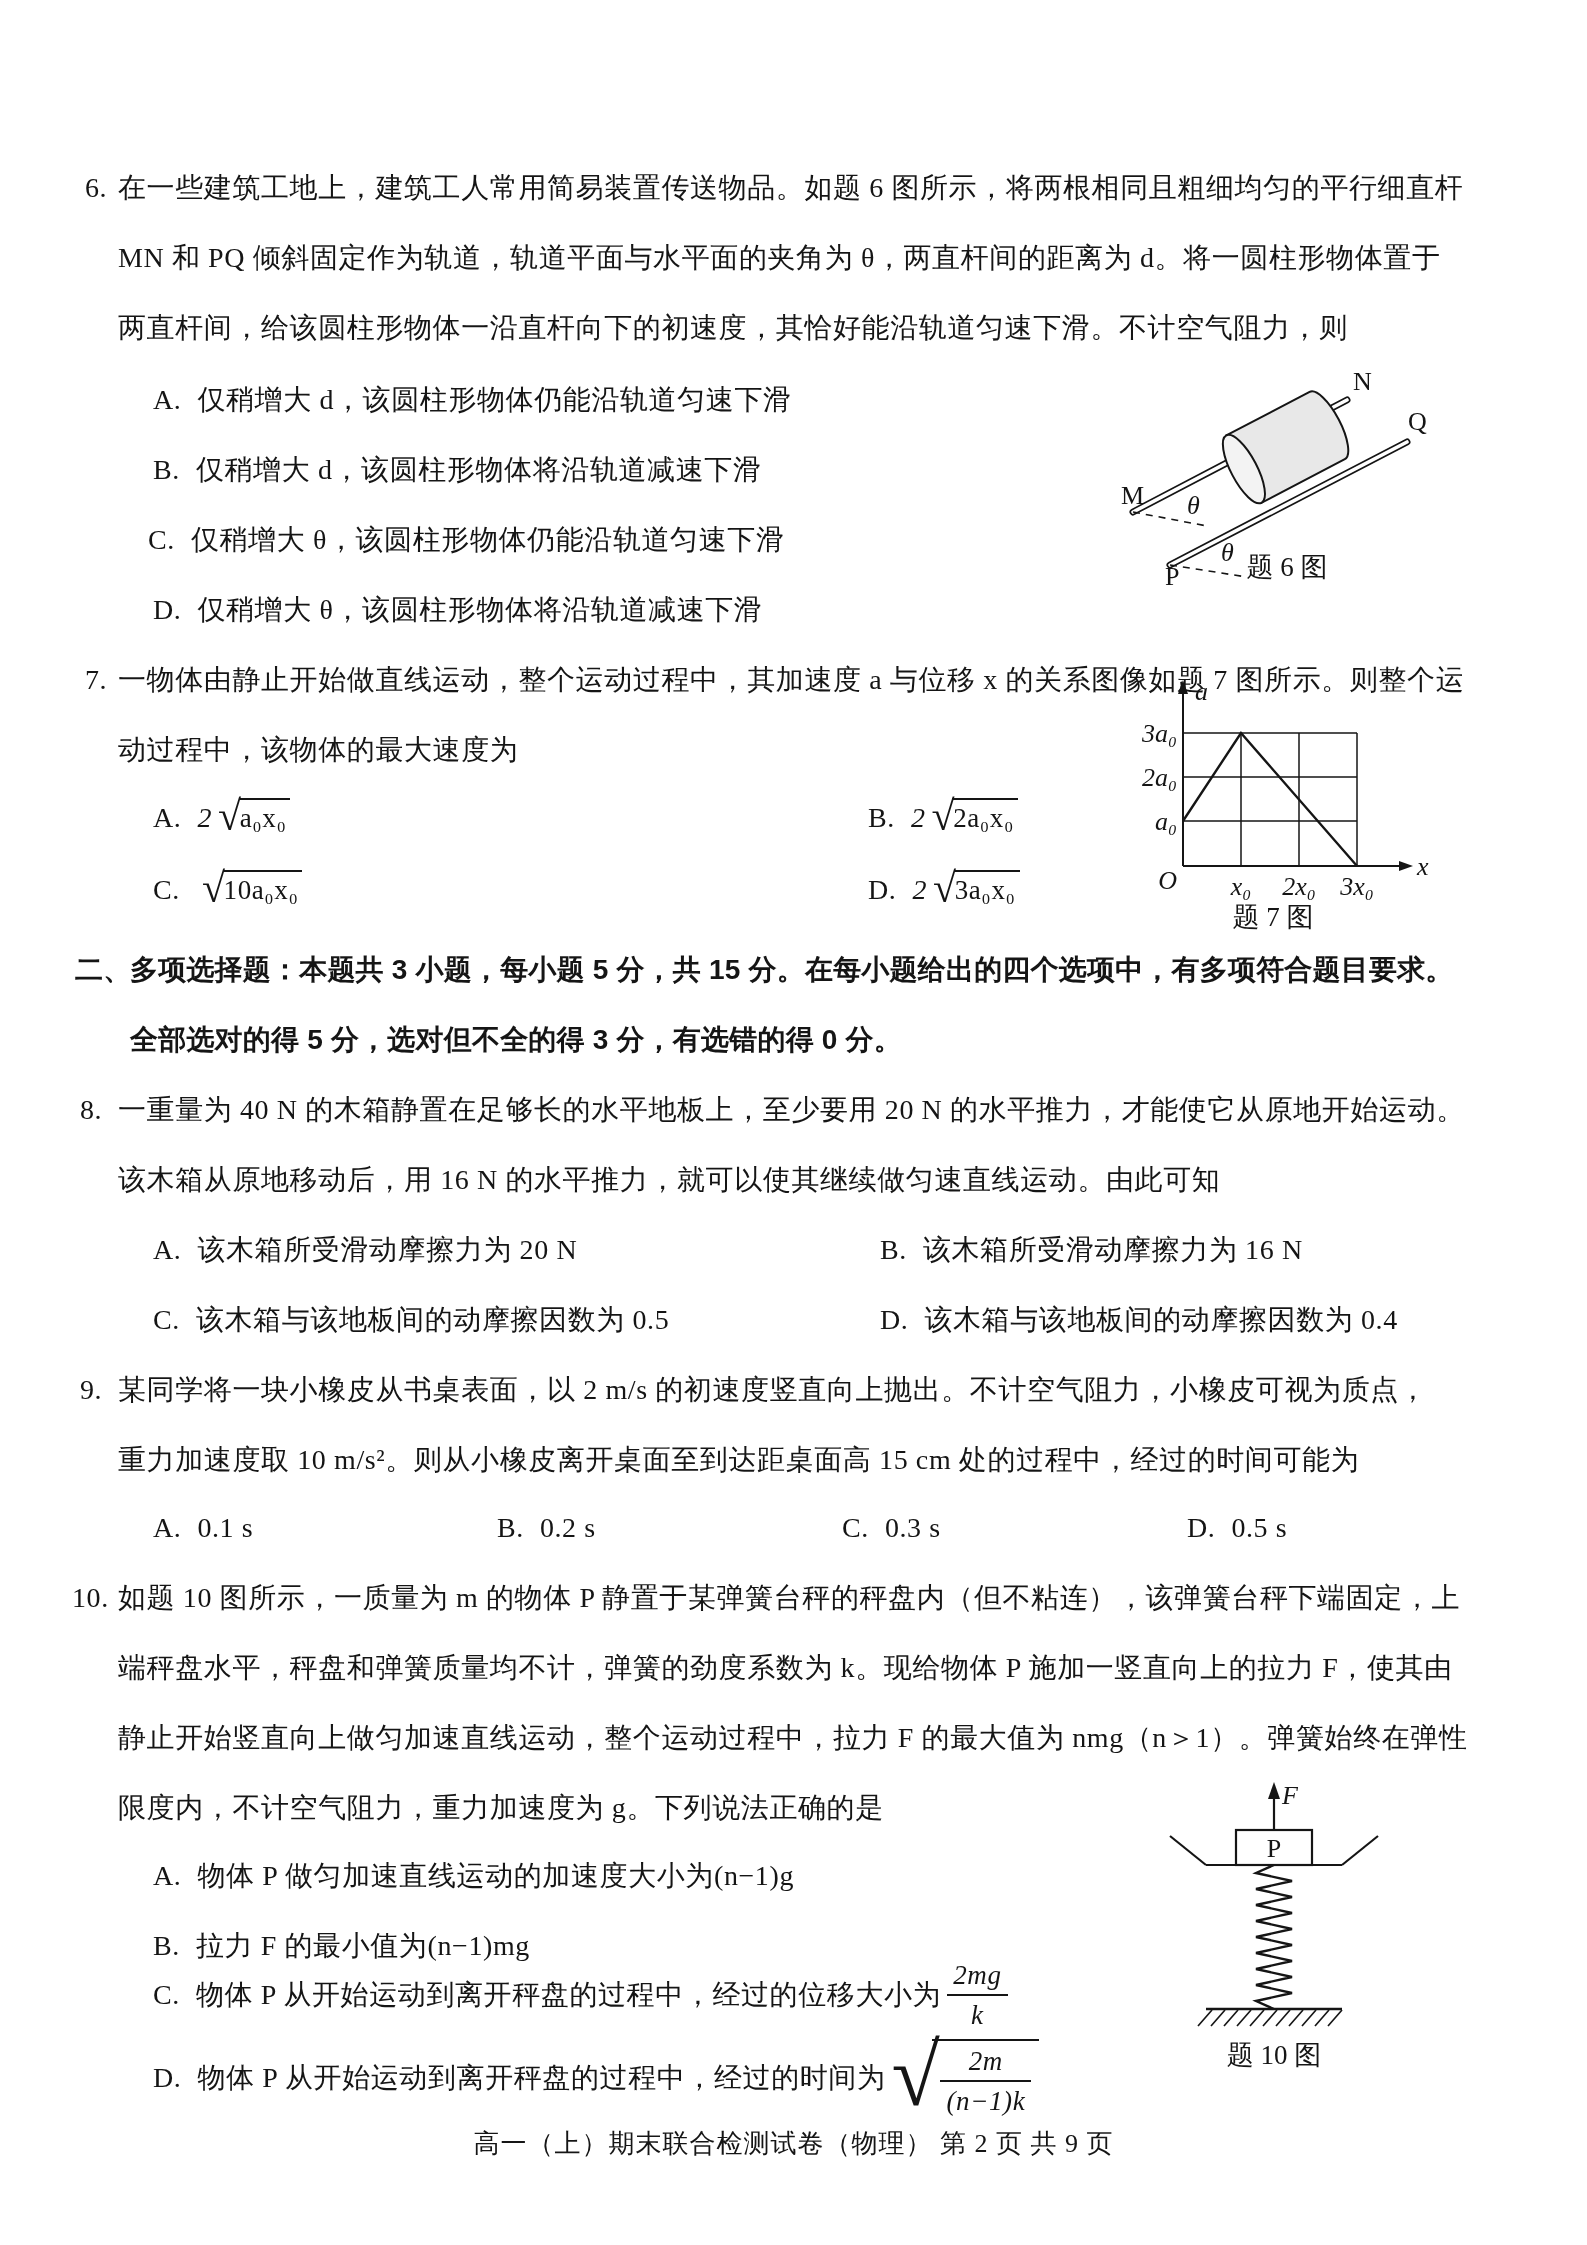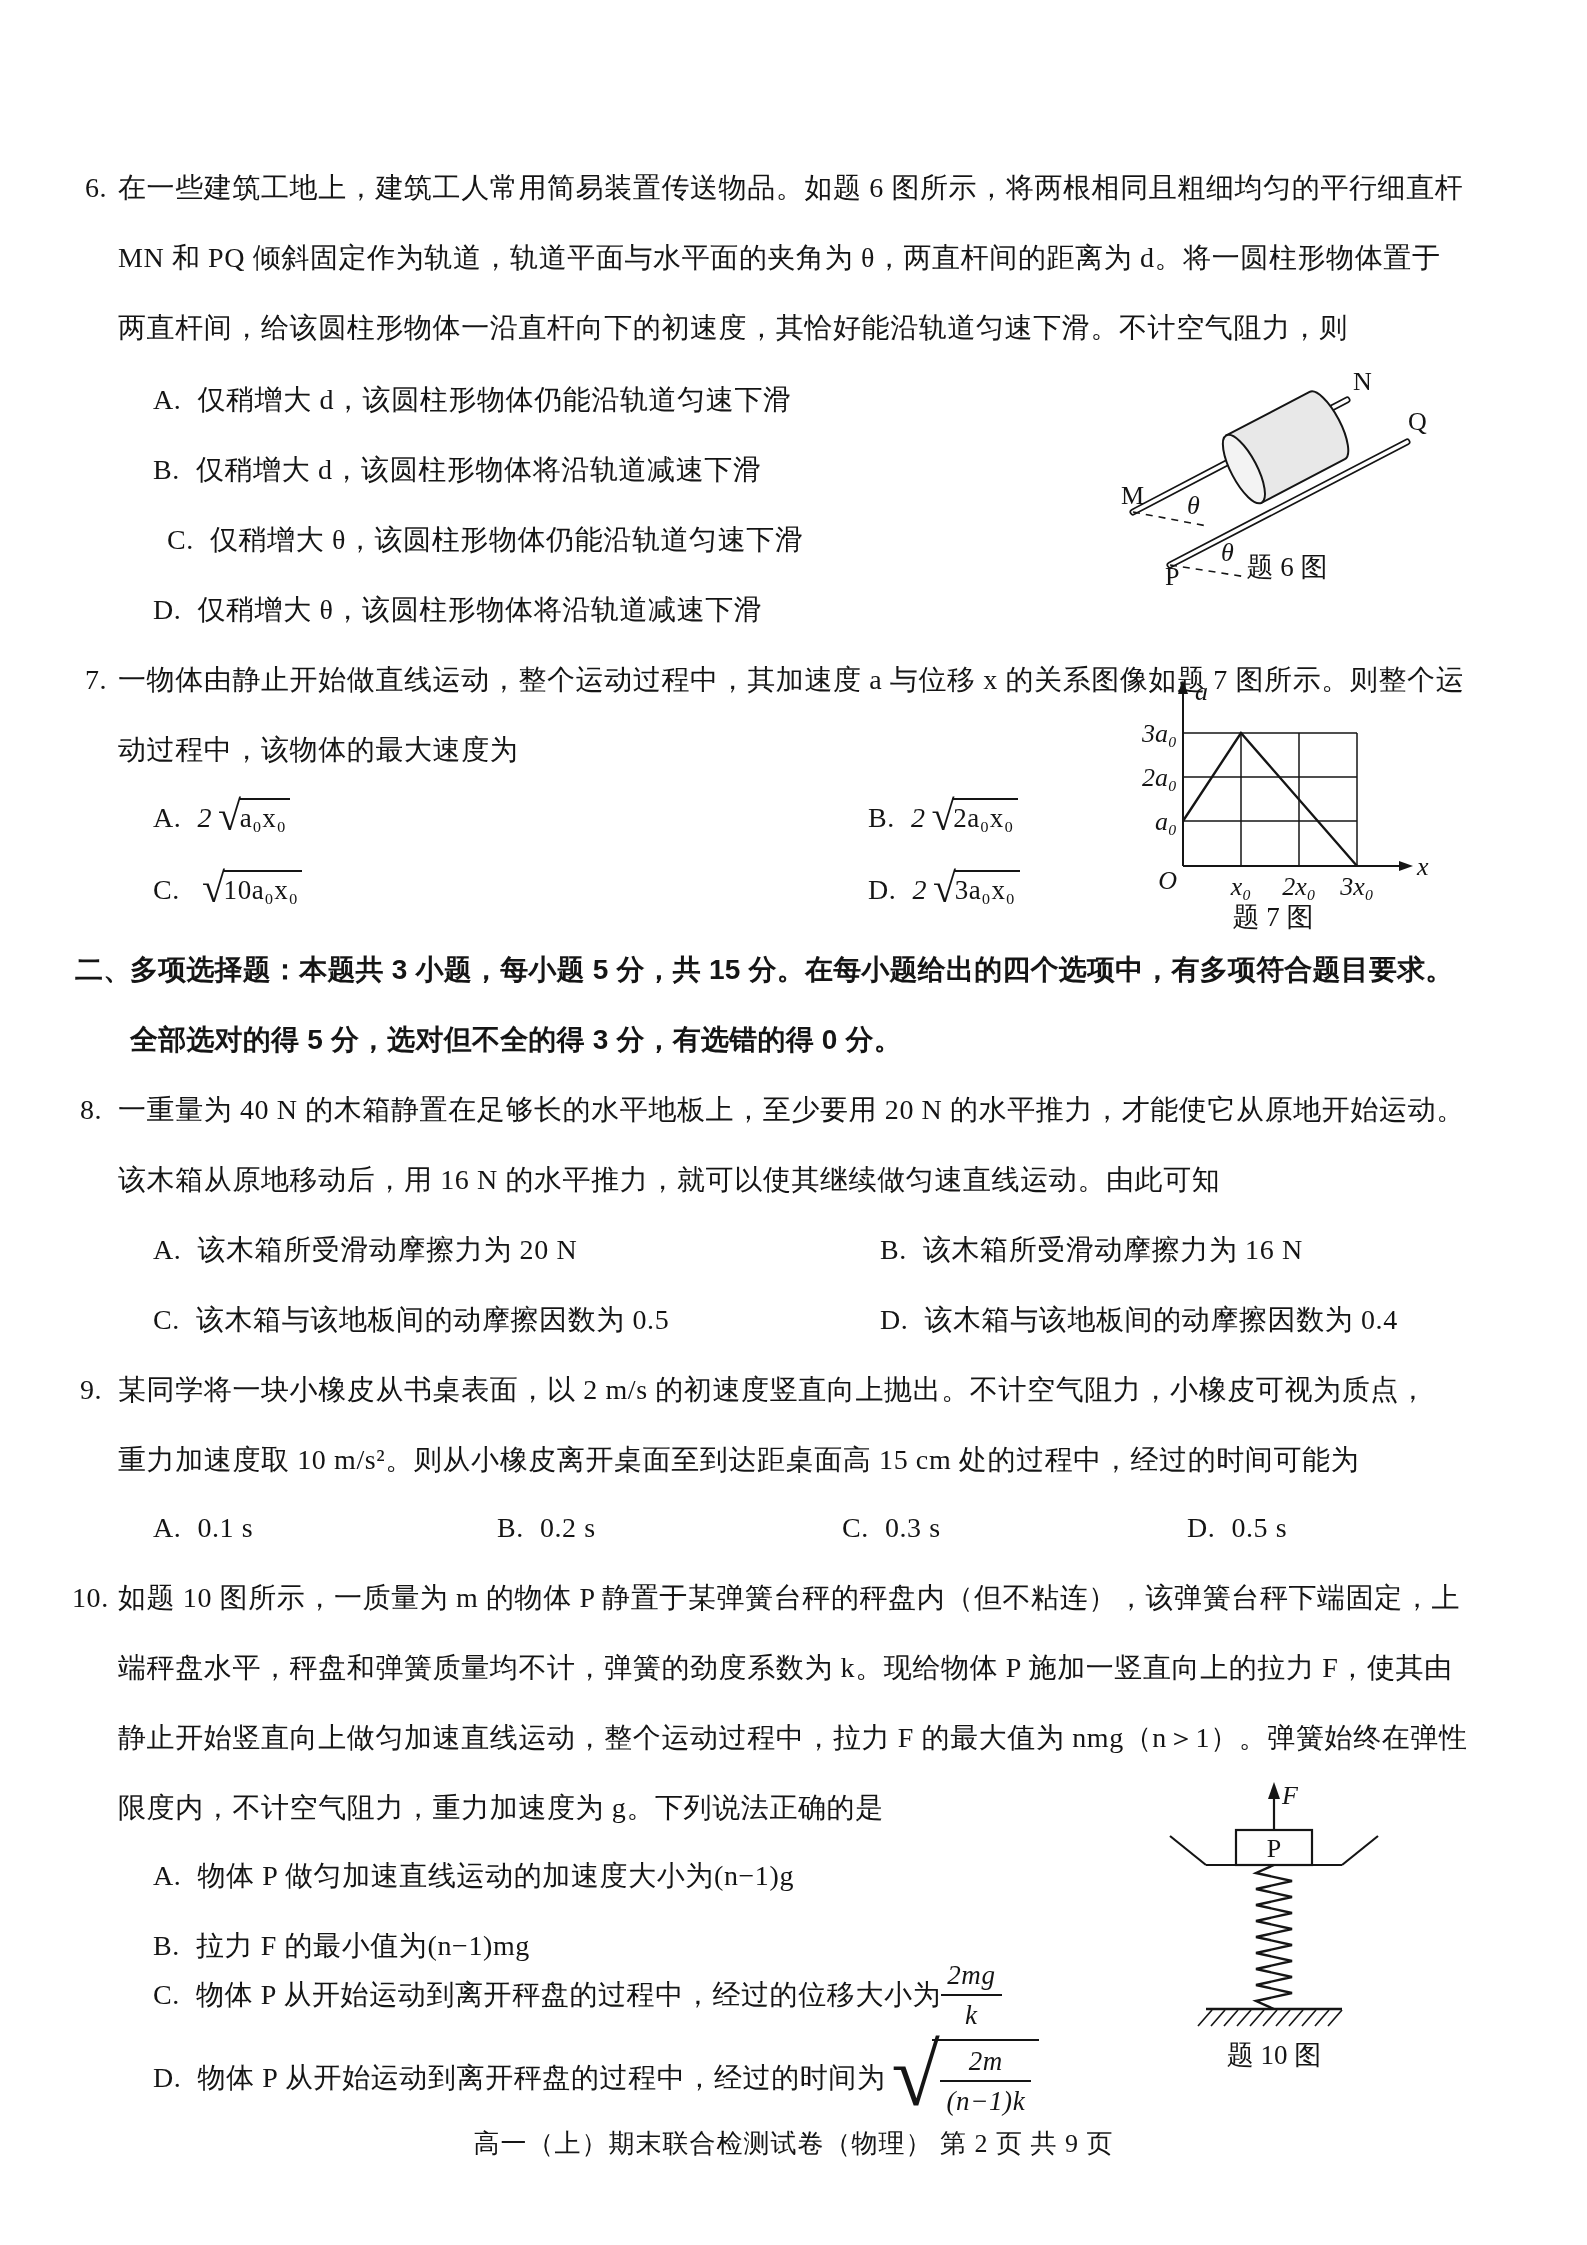--- a/index.html
+++ b/index.html
@@ -45,20 +45,21 @@
   }
   .sq-prefix{font-style:italic;}
   
   .frac{
     display:inline-block;
     text-align:center;
     vertical-align:middle;
     font-style:italic;
     font-size:27px;
     line-height:32px;
+    margin-left:6px;
   }
   .frac .fnum{display:block;padding:0 6px 3px;}
   .frac .fden{display:block;border-top:2px solid #151515;padding:3px 6px 0;}
   
   .sqrt-big{display:inline-flex;align-items:flex-start;margin-left:6px;}
   .sqb-sign{font-size:88px;line-height:74px;}
   .sqb-body{border-top:2.4px solid #151515;padding:4px 8px 0;margin-left:-8px;}
   .sqrt-big .frac{margin-left:0;}
   .figure{position:absolute;}
   svg text{
@@ -81,21 +82,21 @@
 </head>
 <body>
 
 <div class="ln" style="left:85px;top:168px">6.</div>
 <div class="ln" style="left:118px;top:168px">在一些建筑工地上，建筑工人常用简易装置传送物品。如题 6 图所示，将两根相同且粗细均匀的平行细直杆</div>
 <div class="ln" style="left:118px;top:238px">MN 和 PQ 倾斜固定作为轨道，轨道平面与水平面的夹角为 θ，两直杆间的距离为 d。将一圆柱形物体置于</div>
 <div class="ln" style="left:118px;top:308px">两直杆间，给该圆柱形物体一沿直杆向下的初速度，其恰好能沿轨道匀速下滑。不计空气阻力，则</div>
 
 <div class="ln opt" style="left:153px;top:380px"><span class="olabel">A.</span><span>仅稍增大 d，该圆柱形物体仍能沿轨道匀速下滑</span></div>
 <div class="ln opt" style="left:153px;top:450px"><span class="olabel">B.</span><span>仅稍增大 d，该圆柱形物体将沿轨道减速下滑</span></div>
-<div class="ln opt" style="left:167px;top:520px"><span class="olabel">C.</span><span>仅稍增大 θ，该圆柱形物体仍能沿轨道匀速下滑</span></div>
+<div class="ln opt" style="left:148px;top:520px"><span class="olabel">C.</span><span>仅稍增大 θ，该圆柱形物体仍能沿轨道匀速下滑</span></div>
 <div class="ln opt" style="left:153px;top:590px"><span class="olabel">D.</span><span>仅稍增大 θ，该圆柱形物体将沿轨道减速下滑</span></div>
 
 <div class="figure" style="left:1115px;top:360px">
   <svg width="320" height="235" viewBox="0 0 320 235">
 
     <g>
       <line x1="18" y1="152" x2="232" y2="40" stroke="#151515" stroke-width="7" stroke-linecap="round"></line>
       <line x1="18" y1="152" x2="232" y2="40" stroke="#ffffff" stroke-width="3.6" stroke-linecap="round"></line>
     </g>
 

